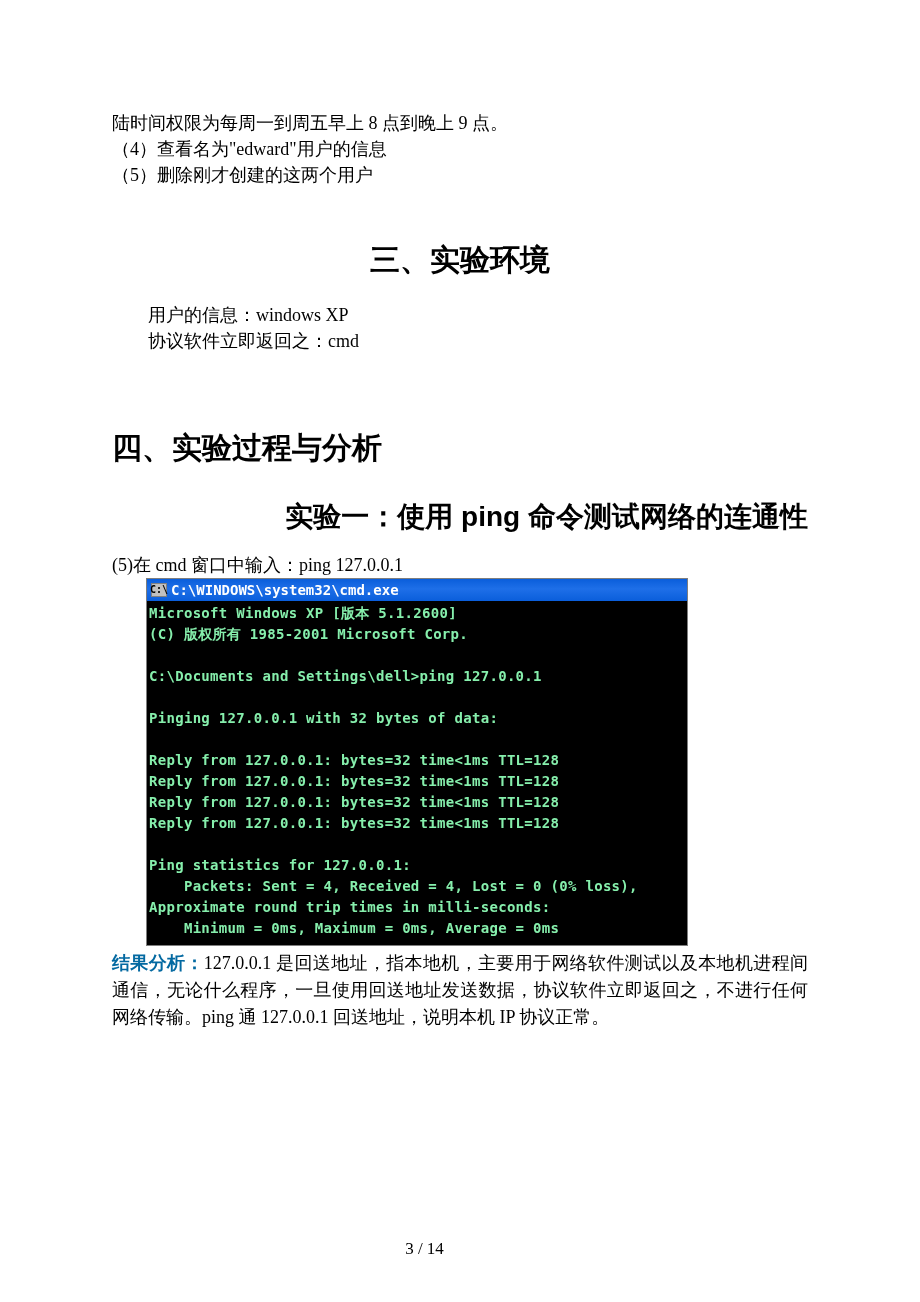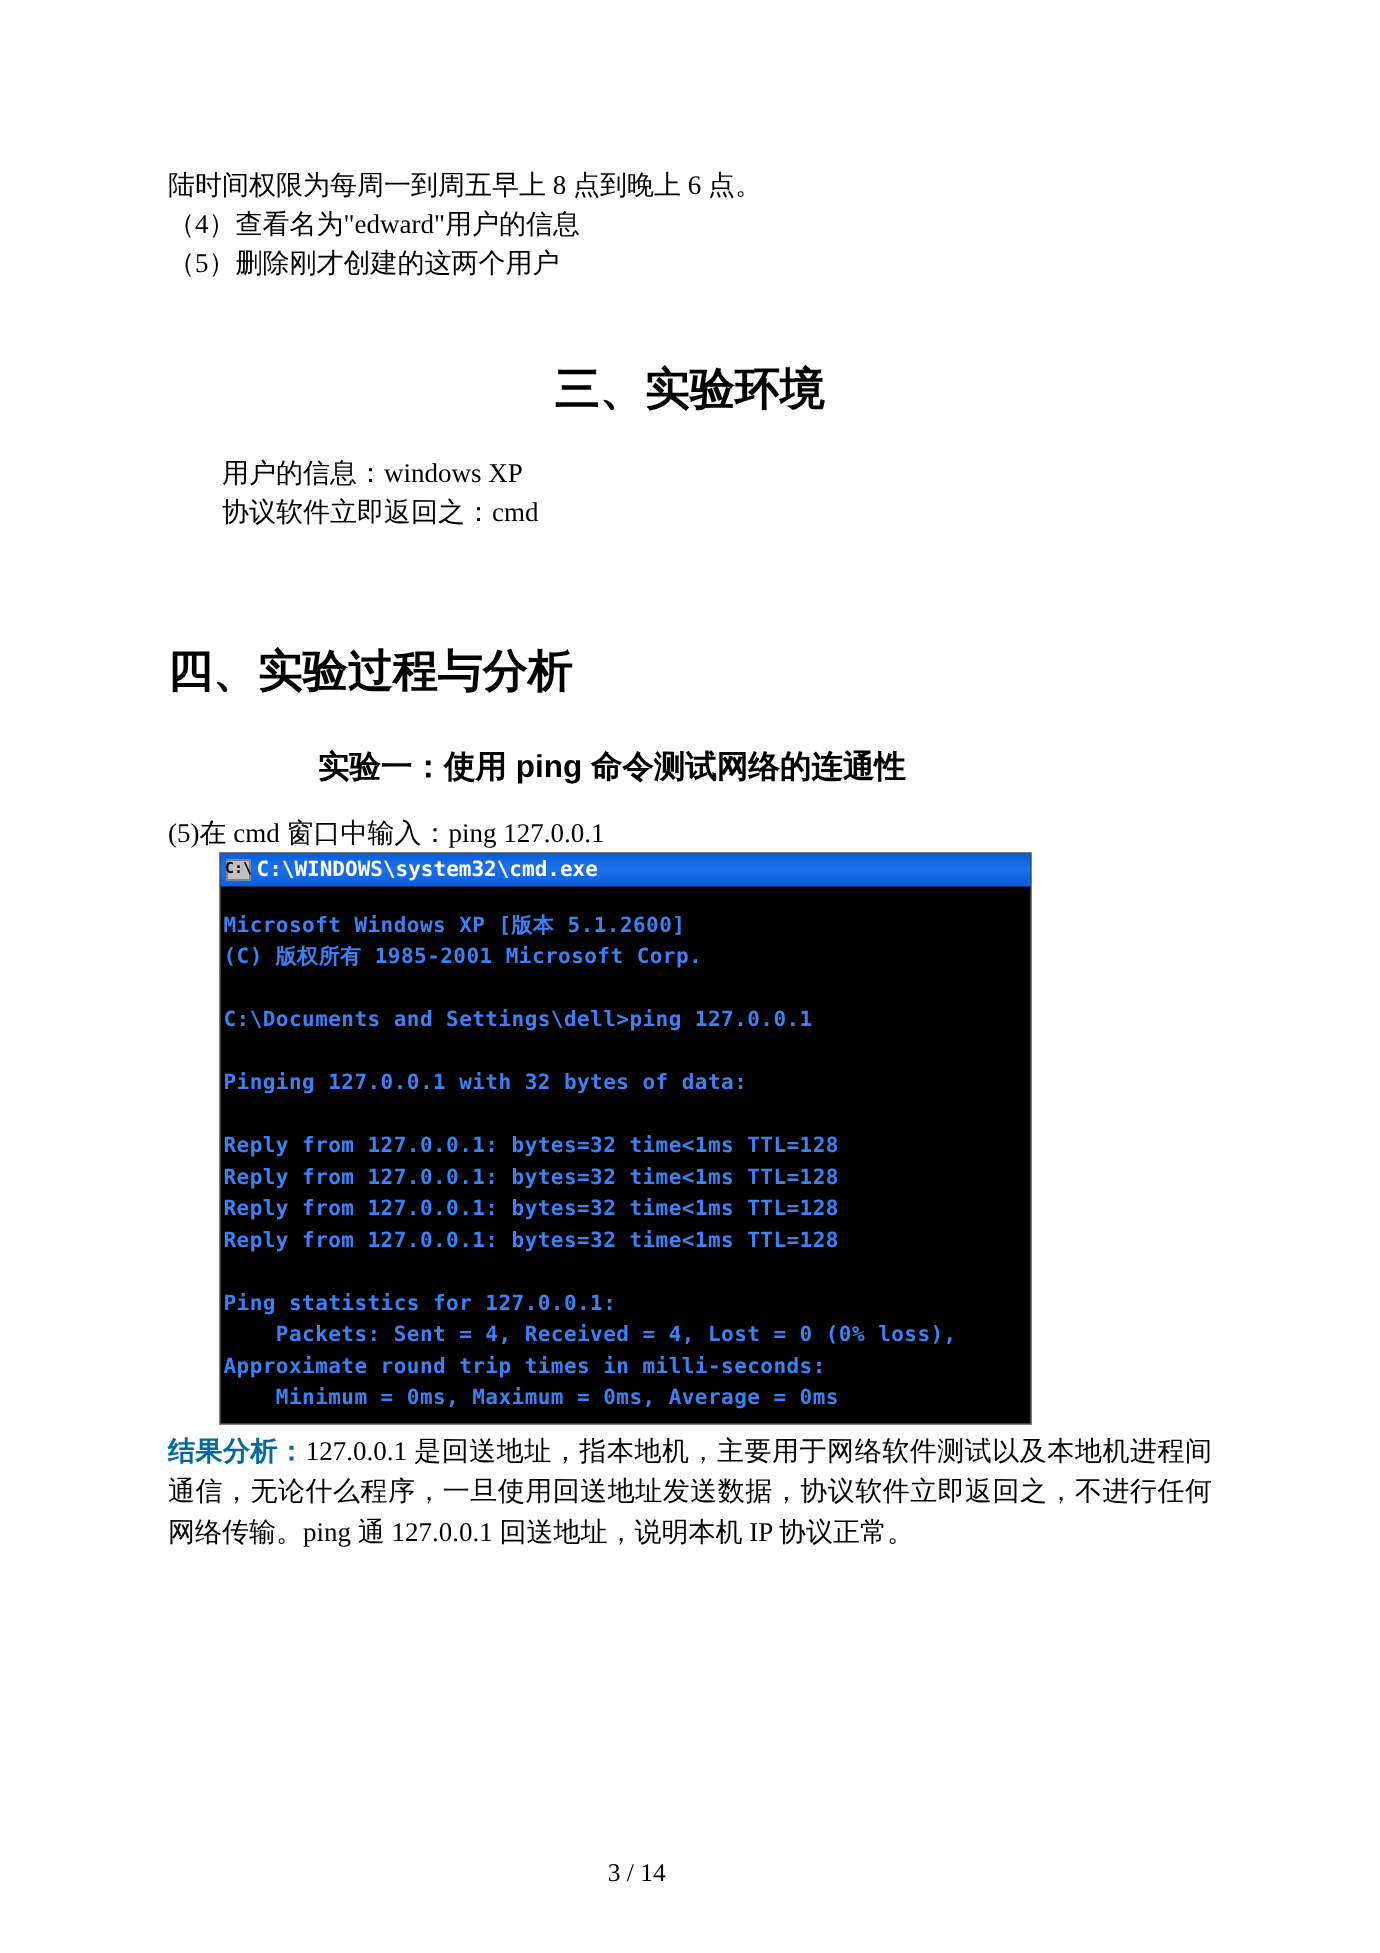--- a/index.html
+++ b/index.html
@@ -20,22 +20,22 @@
       font-weight: bold;
       font-size: 30px;
       margin-top: 52px;
       margin-bottom: 20px;
     }
     .heading-1.first { margin-top: 50px; text-align: center; }
     .indent-1 { text-indent: 2em; }
     .exp-title {
       font-family: "SimHei", "黑体", sans-serif;
       font-weight: bold;
-      font-size: 21px;
-      text-align: left;
+      font-size: 28px;
+      text-align: right;
       margin-top: 28px;
       margin-bottom: 14px;
       padding-left: 100px;
     }
     .step-text { font-family: "SimSun", "宋体", serif; font-size: 18px; }
     .cmd-window {
       margin-left: 34px;
       width: 542px;
       background: #000000;
       border: 1px solid #7e7e7e;
@@ -59,23 +59,23 @@
       font-size: 10px;
       font-weight: bold;
       display: inline-flex;
       align-items: center;
       justify-content: center;
       margin-right: 4px;
       border: 1px solid #808080;
       font-family: monospace;
     }
     .cmd-body {
-      color: #3b82f6;
+      color: #86efac;
       font-size: 14px;
-      padding: 16px 2px 6px 2px;
+      padding: 2px 2px 6px 2px;
       font-weight: bold;
       line-height: 1.5;
       white-space: pre;
       font-family: "NSimSun", "SimSun", monospace;
       letter-spacing: 0.3px;
     }
     .analysis {
       font-size: 18px;
       line-height: 1.5;
       margin-top: 4px;
@@ -88,21 +88,21 @@
       left: 0;
       width: 849px;
       text-align: center;
       font-size: 17px;
       font-family: "Times New Roman", serif;
     }
   </style>
 </head>
 <body>
 
-<div class="body-text">陆时间权限为每周一到周五早上 8 点到晚上 6 点。</div>
+<div class="body-text">陆时间权限为每周一到周五早上 8 点到晚上 9 点。</div>
 <div class="body-text">（4）查看名为"edward"用户的信息</div>
 <div class="body-text">（5）删除刚才创建的这两个用户</div>
 
 <div class="heading-1 first">三、实验环境</div>
 <div class="body-text indent-1">用户的信息：windows XP</div>
 <div class="body-text indent-1">协议软件立即返回之：cmd</div>
 
 <div class="heading-1" style="margin-top:72px;">四、实验过程与分析</div>
 
 <div class="exp-title">实验一：使用 ping 命令测试网络的连通性</div>

